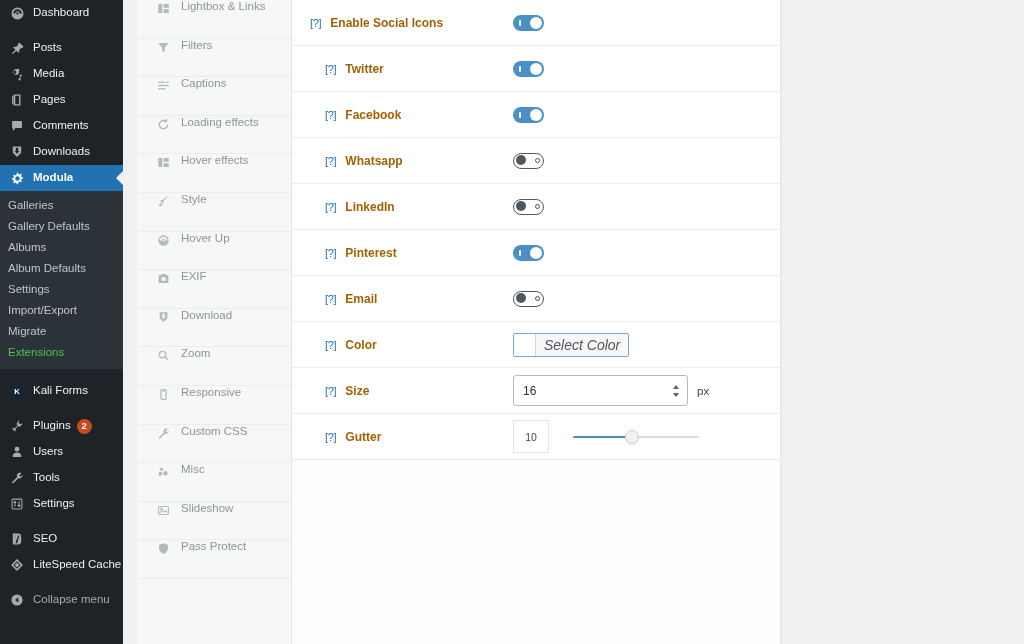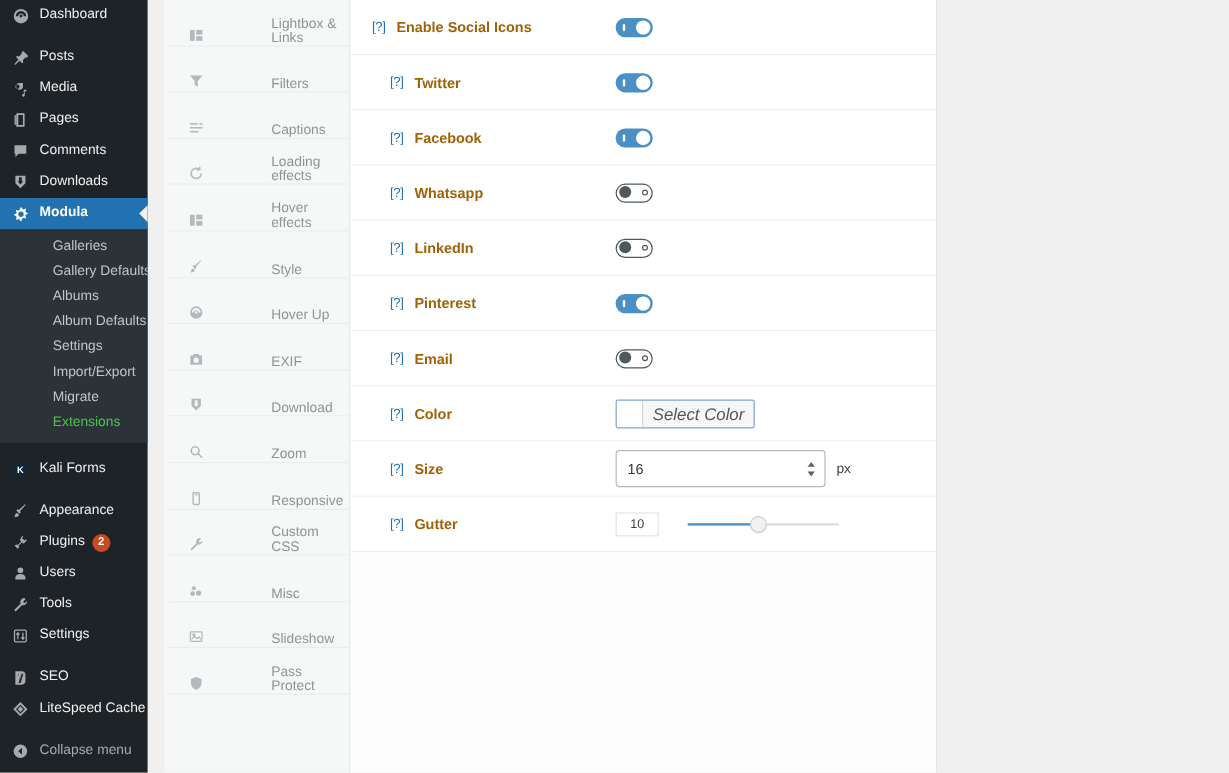--- a/index.html
+++ b/index.html
@@ -55,21 +55,20 @@
   }
   .wp-menu-sep { height: 9px; }
   .wp-submenu { background: #2c3338; padding: 4px 0 6px 0; }
   .wp-submenu-item {
     display: block;
     padding: 3px 0 3px 8px;
     font-size: 11.5px;
     color: #c3c4c7;
     line-height: 15px;
     white-space: nowrap;
-    margin-left: 36px;
   }
   .wp-submenu-item.active-sub { color: #4ec24e; }
   .badge {
     display: inline-flex; align-items: center; justify-content: center;
     min-width: 15px; height: 15px;
     border-radius: 9px;
     background: #ca4a1f;
     color: #fff;
     font-size: 9.5px;
     font-weight: 600;
@@ -83,30 +82,29 @@
 
   
   .tab-col {
     width: 155px; flex: 0 0 155px;
     background: #f6f7f7;
     border-right: 1px solid #e2e4e7;
     position: relative;
     overflow: hidden;
   }
   .tab-item {
-    display: flex; align-items: flex-end;
+    display: flex; align-items: flex-start;
     height: 38.6px;
     padding-left: 14px;
     font-size: 11.5px;
     color: #8f9498;
     border-bottom: 1px solid #ececec;
     border-left: 4px solid transparent;
     background: #f6f7f7;
     position: relative;
-    gap: 45px;
   }
   .tab-item .t-icon {
     width: 17px; height: 17px; flex: 0 0 17px;
     margin-right: 9px;
     display: flex; align-items: center; justify-content: center;
     color: #b4b9bd;
   }
   .tab-item.active {
     background: #ffffff;
     color: #1d2327;
@@ -226,21 +224,21 @@
     width: 10px; height: 18px;
     color: #5e6367;
     line-height: 6px;
     font-size: 8px;
     cursor: pointer;
   }
   .unit { font-size: 11.5px; color: #3c434a; margin-left: 9px; }
 
   
   .gutter-box {
-    width: 36px; height: 20px;
+    width: 36px; height: 33px;
     border: 1px solid #e4e4e4;
     border-radius: 0;
     background: #fff;
     display: flex; align-items: center; justify-content: center;
     font-size: 10.5px;
     color: #3c434a;
     cursor: text;
   }
   .slider-wrap {
     position: relative;
@@ -364,28 +362,20 @@
         <svg width="14" height="14" viewBox="0 0 20 20">
             <rect x="2.5" y="2.5" width="15" height="15" rx="2" fill="#11253b"></rect>
             <text x="10" y="14.5" text-anchor="middle" font-size="11" font-weight="700" fill="#ffffff" font-family="Liberation Sans, sans-serif">K</text>
           </svg>
       </span>
       <span class="mi-label">Kali Forms</span>
     </div>
 
     <div class="wp-menu-sep"></div>
 
-    <div class="wp-menu-item">
-      <span class="mi-icon">
-        <svg width="14" height="14" viewBox="0 0 20 20" fill="currentColor">
-            <path d="M17.4 2.6c-.8-.8-2-.7-2.8 0L8.3 8.2l-1.8-.5-1.4 1.4 3.8 3.8 1.4-1.4-.5-1.8 5.6-6.3c.7-.8.8-2 0-2.8zM4.4 12.9c-1 1-1.3 4.3-1.3 4.3s3.3-.3 4.3-1.3a2.1 2.1 0 00-3-3z"></path>
-          </svg>
-      </span>
-      <span class="mi-label">Appearance</span>
-    </div>
 
     <div class="wp-menu-item">
       <span class="mi-icon">
         <svg width="14" height="14" viewBox="0 0 20 20" fill="currentColor">
             <path d="M12.2 2l1.3 1.3-1.6 1.6 2.9 2.9 1.6-1.6L17.7 7.6l-4 4L12 9.9l-4.2 4.2.6 2-1.6 1.6-3.6-3.6 1.6-1.6 2 .6L11 8.9 9.3 7.2z"></path>
           </svg>
       </span>
       <span class="mi-label">Plugins</span>
       <span class="badge">2</span>
     </div>

